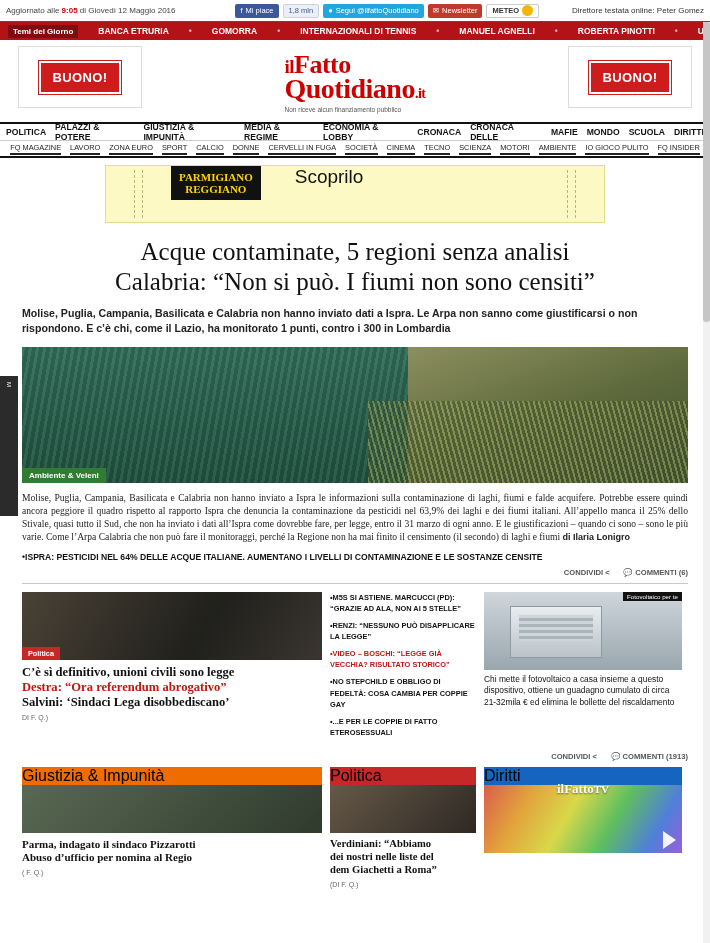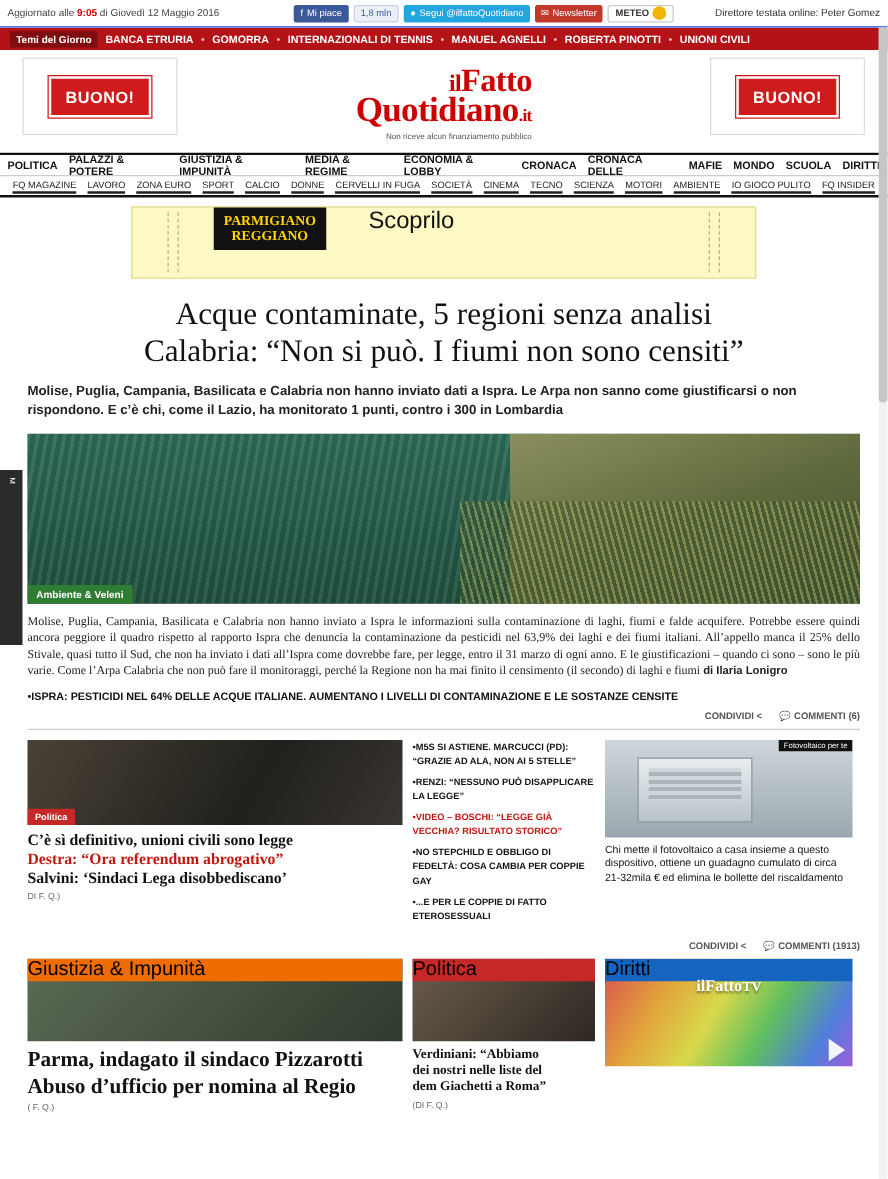--- a/index.html
+++ b/index.html
@@ -29,39 +29,39 @@
   .chip.count { background: #eceff5; color: #3b5998; border: 1px solid #c9d2e3; }
   .chip.tw { background: #22a6df; }
   .chip.nl { background: #c0392b; }
   .chip.meteo { background: #fff; color: #333; border: 1px solid #ccc; font-weight: bold; }
   .sunny { width: 11px; height: 11px; border-radius: 50%; background: #f2b705; display: inline-block; }
   .topbar .dir { margin-left: auto; font-size: 8px; color: #333; }
 
   
   .redbar {
     height: 18px; background: #b31217; display: flex; align-items: center;
-    color: #fff; font-size: 8.5px; font-weight: bold; padding: 0 8px; gap: 6px;
+    color: #fff; font-size: 8.5px; font-weight: bold; padding: 0 8px; gap: 20px;
     overflow: hidden; white-space: nowrap;
   }
   .redbar .tag { background: #7e0c10; padding: 2px 5px; font-size: 8px; }
   .redbar .dot { color: #f3b0b2; }
 
   
   .masthead { position: relative; height: 82px; display: flex; align-items: center; justify-content: center; background:#fff; }
   .adbox {
     position: absolute; top: 6px; width: 124px; height: 62px;
     border: 1px solid #dcdcdc; background: #fff; display: flex; align-items: center; justify-content: center;
   }
   .adbox.left { left: 18px; }
   .adbox.right { right: 18px; }
   .buono {
     background: #cf1b1b; color: #fff; font-weight: bold; font-size: 13px;
     padding: 7px 11px; letter-spacing: .4px; border: 2px solid #fff; box-shadow: 0 0 0 1px #cf1b1b;
   }
-  .logo { text-align: right; }
+  .logo { text-align: left; }
   .logo .l1 { font-family: "Liberation Serif", serif; font-size: 26px; color: #c00; font-weight: bold; letter-spacing: -.5px;}
   .logo .l1 .il { font-size: 19px; }
   .logo .l2 { font-family: "Liberation Serif", serif; font-size: 28px; color: #c00; font-weight: bold; margin-top: -7px; letter-spacing: -.5px;}
   .logo .l2 .it { font-size: 14px; color:#c00; }
   .logo .sub { font-size: 6.5px; color: #555; margin-top: 1px; }
 
   
   .nav1 {
     display: flex; justify-content: center; align-items: center; gap: 9px;
     font-size: 8.6px; font-weight: bold; color: #111; border-top: 2px solid #111;
@@ -170,21 +170,21 @@
   .promo .unit:after{ content:""; position:absolute; left:8px; top:8px; right:8px; height:26px; background:repeating-linear-gradient(180deg,#cfd6da 0 3px,#aab4bb 3px 6px);}
   .promo p { font-size:8.4px; line-height:1.38; color:#111; margin-top:4px; }
 
   .share2 { display:flex; justify-content:flex-end; gap:14px; font-size:7.6px; font-weight:bold; color:#555; padding:8px 22px 0; }
 
   .row2 { display:flex; gap:8px; padding:6px 22px 0; }
   .tile-a { width:300px; } .tile-b { width:146px; } .tile-c { width:198px; }
   .tile-a .ph { width:300px; height:66px; position:relative; overflow:hidden; background:linear-gradient(135deg,#5b6b55,#2f3a2c); }
   .tile-b .ph { width:146px; height:66px; position:relative; overflow:hidden; background:linear-gradient(135deg,#6b5d4b,#2e2823); }
   .tile-c .ph { width:198px; height:86px; position:relative; overflow:hidden; background:linear-gradient(120deg,#d94f4f,#e2a33c 25%,#d8d84a 45%,#5fbf5f 65%,#4f7fd9 85%,#9a5fd9); }
-  .tile-title { font-family:"Liberation Serif", serif; font-weight:bold; font-size:17px; line-height:1.22; color:#111; margin-top:5px; }
+  .tile-title { font-family:"Liberation Serif", serif; font-weight:bold; font-size:11px; line-height:1.22; color:#111; margin-top:5px; }
   .tile-b .tile-title { font-size:10.6px; }
   .play {
     position:absolute; right:6px; bottom:4px; width:0; height:0;
     border-left: 13px solid rgba(255,255,255,.92); border-top: 9px solid transparent; border-bottom: 9px solid transparent;
   }
   .fqtv { position:absolute; left:50%; top:14px; transform:translateX(-50%); font-family:"Liberation Serif",serif; font-weight:bold; color:#fff; font-size:13px; text-shadow:0 1px 2px rgba(0,0,0,.5); }
   .fqtv .tv { font-size:11px; }
 
   
   .rail { position:absolute; left:0; top:376px; width:18px; height:140px; background:#2b2b2b; }

